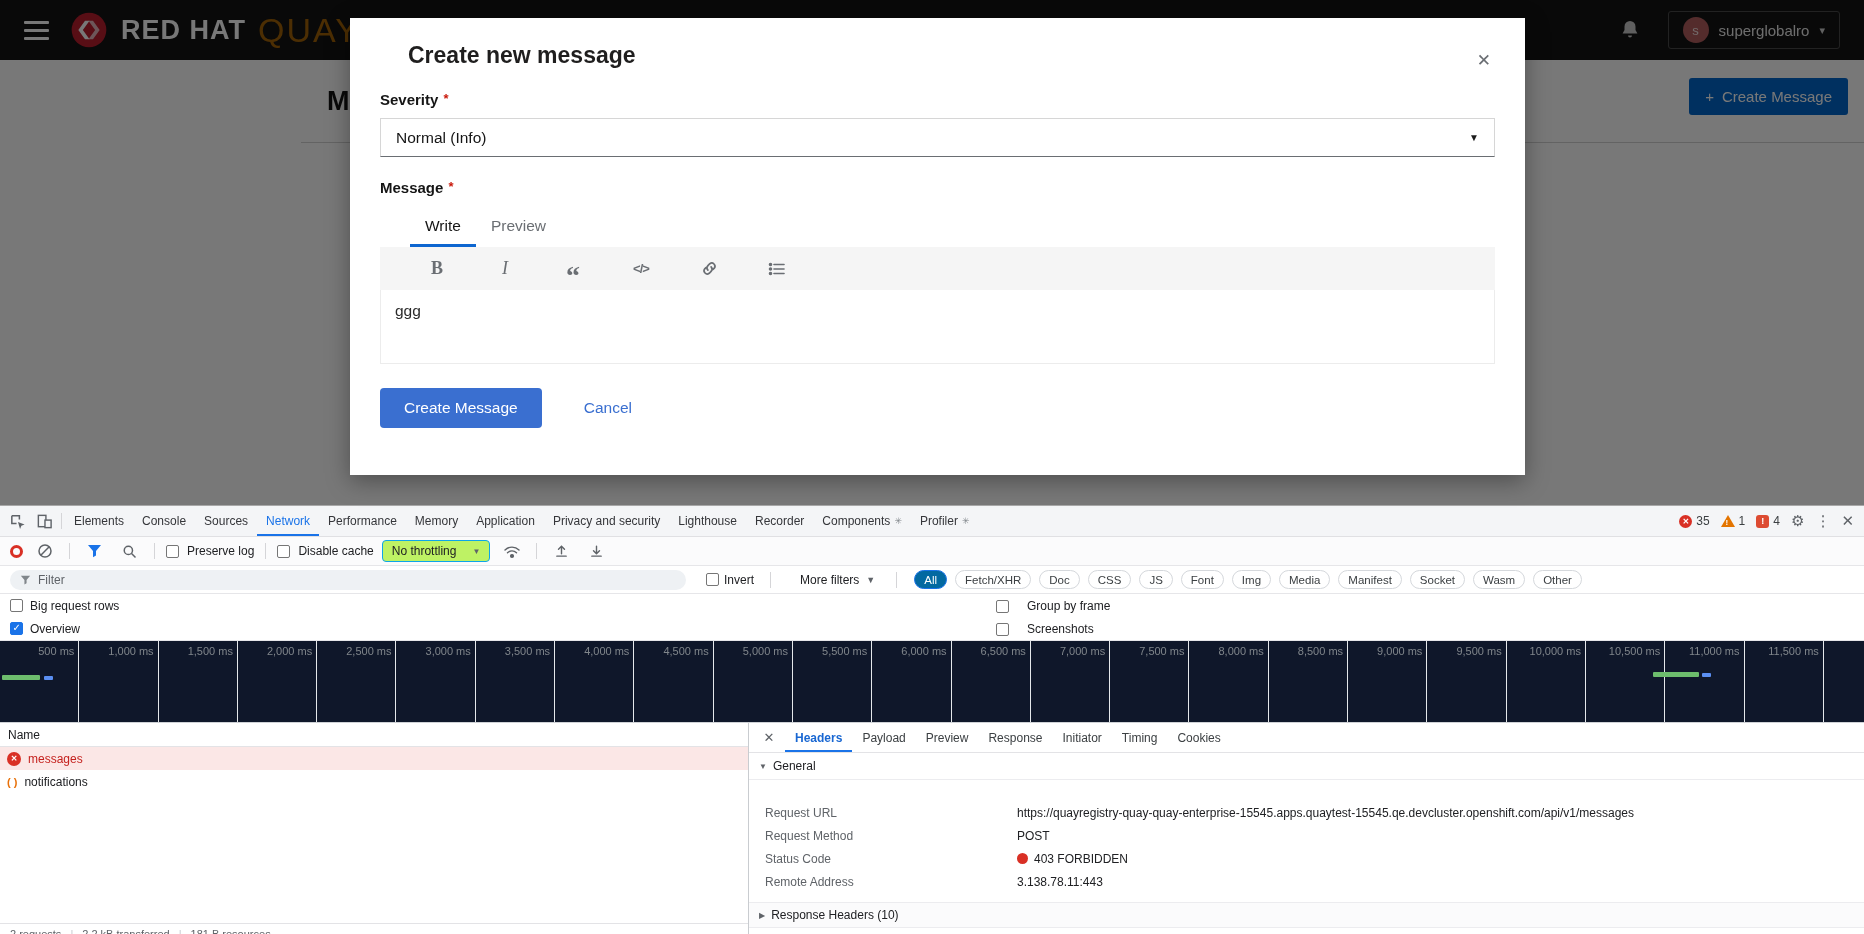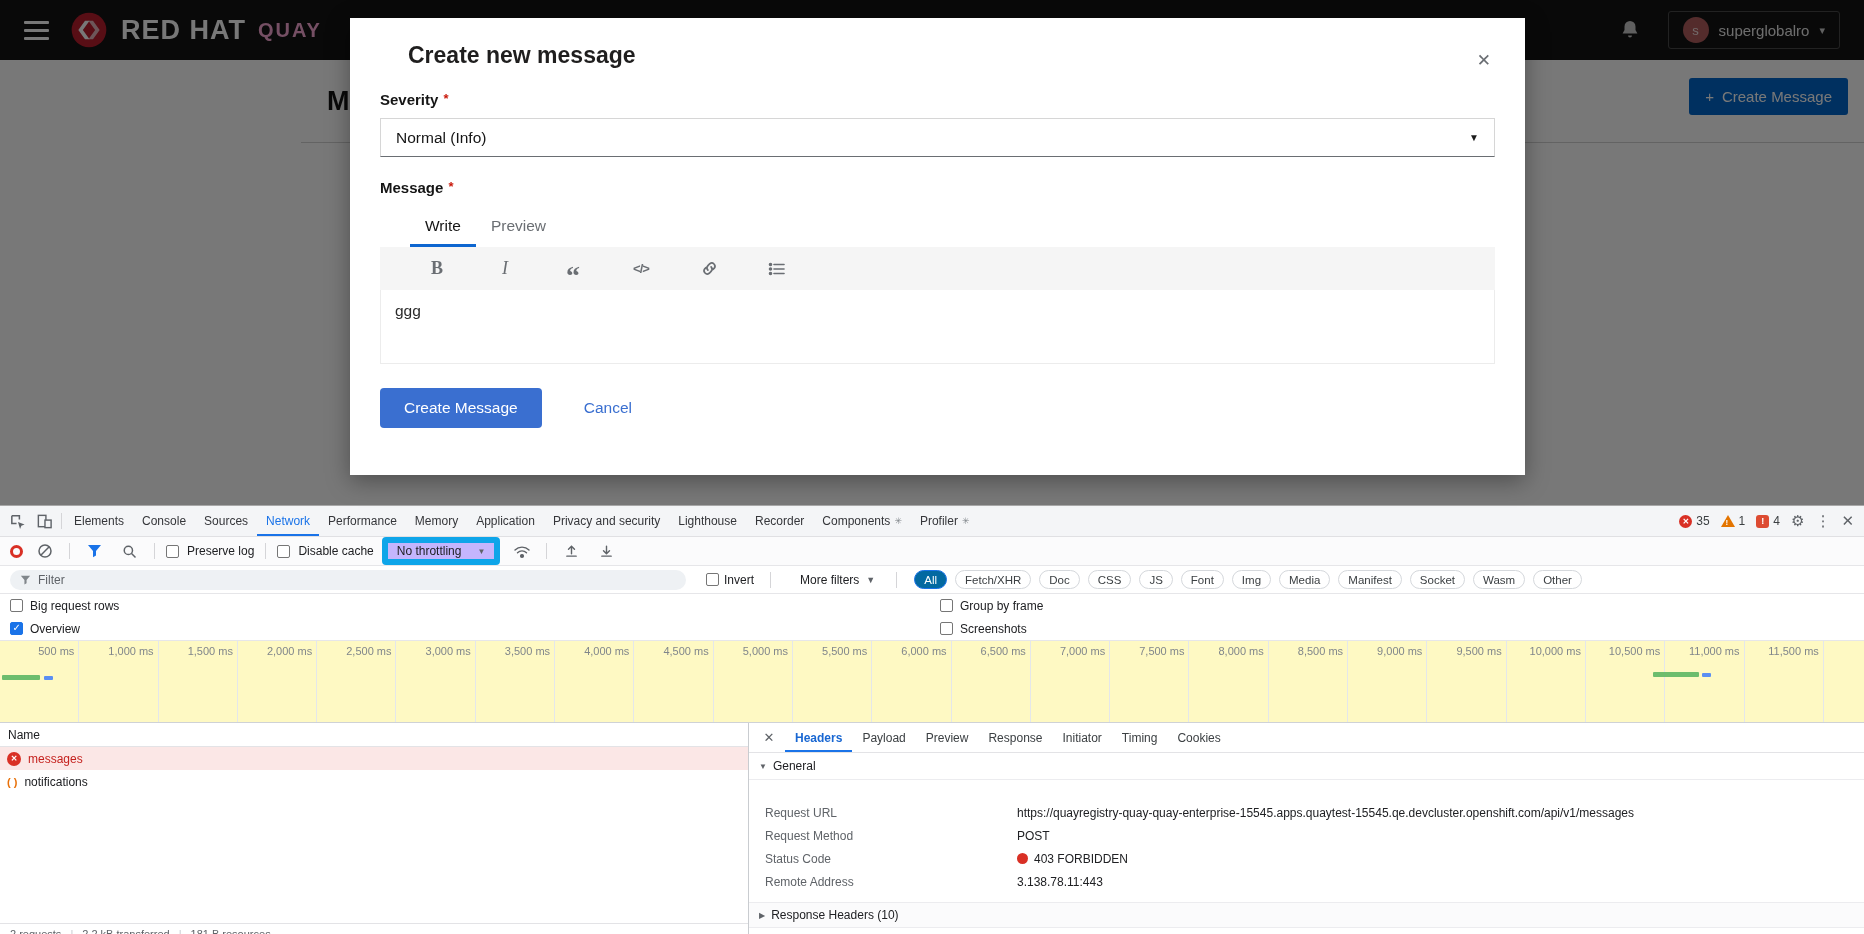--- a/index.html
+++ b/index.html
@@ -6,21 +6,21 @@
   html,body { width:1864px; height:934px; overflow:hidden; font-family:"Liberation Sans",sans-serif; background:#fff; }
   #screen { position:relative; width:1864px; height:934px; }
 
   
   .app { position:absolute; top:0; left:0; width:1864px; height:505px; background:#ffffff; }
   .topbar { position:absolute; top:0; left:0; right:0; height:60px; background:#141414; display:flex; align-items:center; padding:0 24px; gap:20px; }
   .hamburger { width:25px; display:flex; flex-direction:column; gap:5px; cursor:pointer; }
   .hamburger span { height:3px; background:#ffffff; border-radius:1px; }
   .brand { display:flex; align-items:center; gap:12px; }
   .brand-primary { color:#fff; font-weight:700; font-size:27px; letter-spacing:1px; }
-  .brand-secondary { color:#f9a8d4; font-weight:700; font-size:20px; letter-spacing:2px; }
+  .brand-secondary { color:#a16207; font-weight:400; font-size:34px; letter-spacing:2px; }
   .topbar-right { margin-left:auto; display:flex; align-items:center; gap:28px; }
   .user-chip { display:flex; align-items:center; gap:10px; border:1px solid #4a4a4a; border-radius:3px; padding:5px 14px; cursor:pointer; }
   .avatar { width:26px; height:26px; border-radius:50%; background:#b35f5f; color:#f3e2e2; font-size:13px; display:flex; align-items:center; justify-content:center; }
   .username { color:#e8e8e8; font-size:15px; }
   .tiny-caret { color:#cfcfcf; font-size:11px; }
 
   .sidebar { position:absolute; top:60px; left:0; width:301px; bottom:0; background:#0a0a0a; color:#cfcfcf; font-size:15px; }
   .side-item { padding:19px 24px; border-bottom:1px solid #262626; cursor:pointer; }
   .side-group { border-bottom:1px solid #262626; padding-bottom:8px; }
   .superuser-row { padding:19px 24px 14px; display:flex; justify-content:space-between; align-items:center; cursor:pointer; }
@@ -72,37 +72,37 @@
   .warn-tri span { position:absolute; left:-2px; top:3px; color:#fff; font-size:8px; font-weight:700; }
   .issue-sq { width:13px; height:13px; border-radius:3px; background:#dd4b32; color:#fff; font-size:9px; font-weight:700; display:flex; align-items:center; justify-content:center; }
   .glyph-btn { color:#5f6368; font-size:15px; background:none; border:none; cursor:pointer; }
 
   .dt-netbar { height:29px; display:flex; align-items:center; padding-left:10px; gap:8px; border-bottom:1px solid #e6e6e9; background:#fbfbfc; }
   .record-btn { width:13px; height:13px; border-radius:50%; border:3.5px solid #d93025; cursor:pointer; }
   .chk { position:relative; width:13px; height:13px; border:1px solid #767676; border-radius:2px; background:#fff; cursor:pointer; flex:none; }
   .chk.on { background:#1a73e8; border-color:#1a73e8; }
   .chk.on::after { content:"✓"; position:absolute; top:-1px; left:1.5px; color:#fff; font-size:10px; }
   .chk-label { color:#202124; cursor:default; }
-  .throttle { border:6px solid #0ea5e9; border-radius:4px; height:22px; display:flex; align-items:center; gap:16px; padding:8px 9px; background:#c4b5fd; cursor:pointer; }
+  .throttle { border:1px solid #0ea5e9; border-radius:4px; height:22px; display:flex; align-items:center; gap:16px; padding:8px 9px; background:#bef264; cursor:pointer; }
   .throttle .sel-caret { font-size:8px; color:#5f6368; }
 
   .dt-filterbar { height:28px; display:flex; align-items:center; padding:0 10px; border-bottom:1px solid #e6e6e9; }
   .filter-pill { width:676px; height:20px; background:#eef1f4; border-radius:11px; display:flex; align-items:center; gap:7px; padding:0 10px; color:#5f6368; cursor:text; }
   .invert { display:flex; gap:5px; align-items:center; margin-left:20px; }
   .more-filters { display:flex; gap:7px; align-items:center; margin:0 18px 0 26px; cursor:pointer; }
   .chips { display:flex; gap:8px; align-items:center; margin-left:14px; }
   .chip { border:1px solid #d5d8dc; border-radius:10px; padding:2.5px 9px; color:#3c4043; font-size:11.5px; background:#fff; cursor:pointer; white-space:nowrap; }
   .chip.active { background:#0369a1; border-color:#1a73e8; color:#fff; }
 
   .dt-optsrow { position:relative; height:23px; display:flex; align-items:center; padding:0 10px; }
   .dt-optsrow.second { height:24px; border-bottom:1px solid #e6e6e9; }
   .opt-left { display:flex; align-items:center; gap:7px; }
-  .opt-right { position:absolute; left:940px; display:flex; align-items:flex-start; gap:7px; }
-
-  .dt-timeline { position:relative; height:82px; border-bottom:1px solid #cfd2d6; overflow:hidden; background:#fef9c3; }
+  .opt-right { position:absolute; left:996px; display:flex; align-items:flex-end; gap:18px; }
+
+  .dt-timeline { position:relative; height:82px; border-bottom:1px solid #cfd2d6; overflow:hidden; background:#0f172a; }
   .ticks { position:absolute; top:0; left:0; bottom:0; display:flex; }
   .tick { width:79.3px; flex:none; border-right:1px solid #e4e7ea; color:#80868b; font-size:11px; text-align:right; padding:4px 4px 0 0; white-space:nowrap; }
   .tl-bar { position:absolute; height:5px; background:#6dbd6d; border-radius:1px; }
   .tl-dash { position:absolute; height:4px; background:#5b8ff2; border-radius:1px; }
 
   .dt-content { position:relative; display:flex; height:212px; }
   .req-pane { width:748px; position:relative; background:#fff; }
   .req-header { height:24px; line-height:24px; padding-left:8px; border-bottom:1px solid #e3e3e6; color:#202124; }
   .req-row { height:23px; display:flex; align-items:center; gap:7px; padding-left:7px; cursor:pointer; }
   .req-row.error { background:#fbe7e6; color:#c5221f; }

